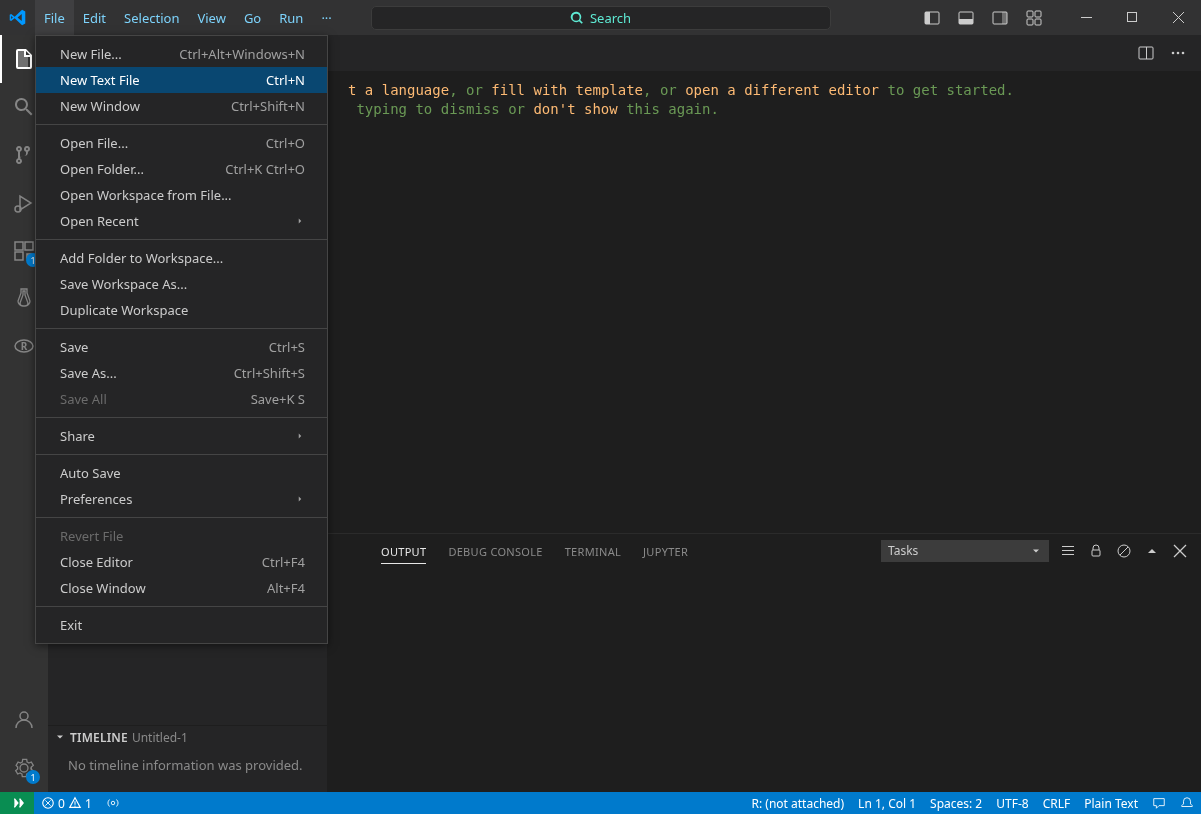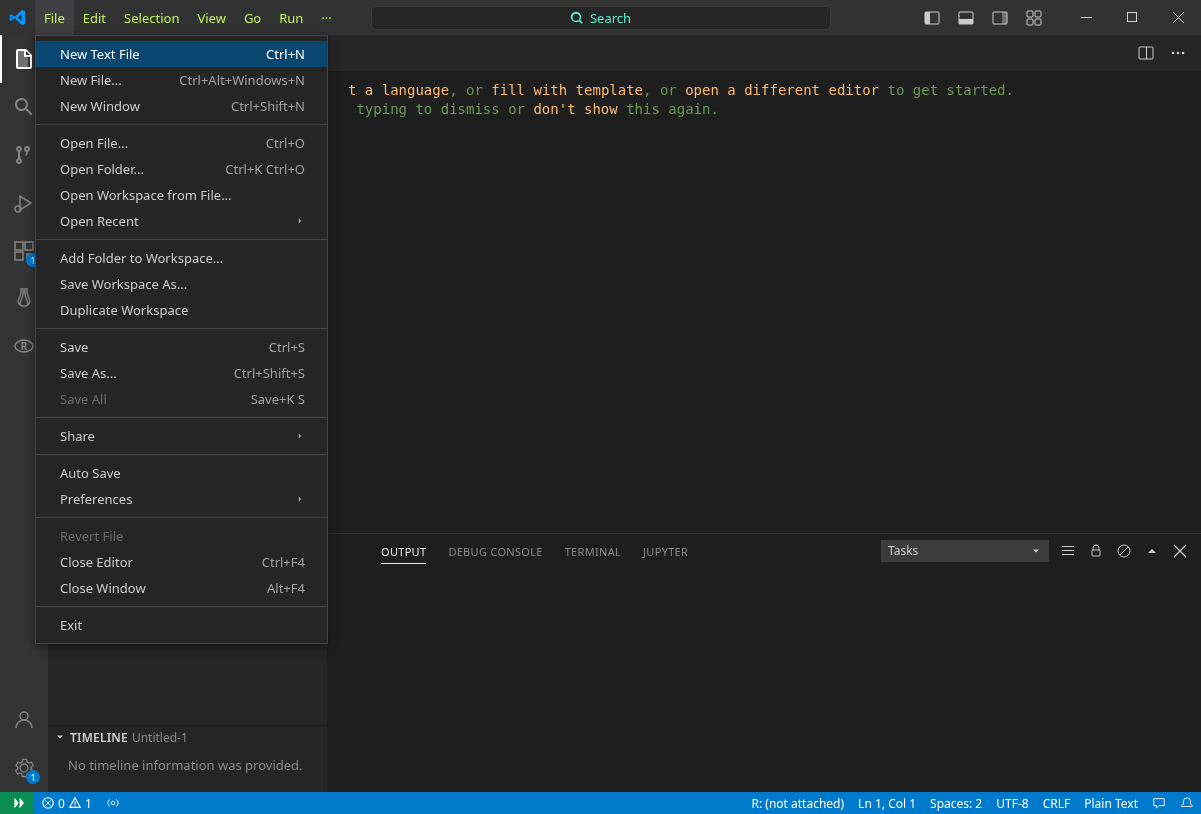--- a/index.html
+++ b/index.html
@@ -30,21 +30,21 @@
 }
 .titlebar .menu {
   display: flex;
   height: 100%;
 }
 .titlebar .menu .mi {
   padding: 0 9px;
   display: flex;
   align-items: center;
   cursor: pointer;
-  color: #bef264;
+  color: #7dd3fc;
 }
 .titlebar .menu .mi.active { background: #3f3f41; }
 .titlebar .nav-arrows {
   display: flex;
   gap: 18px;
   margin-left: 30px;
   color: #858585;
 }
 .titlebar .nav-arrows svg { opacity: .7; }
 .search-box {
@@ -568,27 +568,27 @@
       </div>
     <div class="sb-item">
         <svg width="14" height="14" viewBox="0 0 16 16">
           <path d="M8 2a4 4 0 00-4 4v3l-2 2v1h12v-1l-2-2V6a4 4 0 00-4-4z" fill="none" stroke="currentColor"></path>
         </svg>
       </div>
   </div>
 </div>
 
 <div class="dropdown" id="file-dropdown">
+    <div class="dd-item">
+      <span>New File...</span>
+      <span class="short">Ctrl+Alt+Windows+N</span>
+    </div>
     <div class="dd-item highlight">
       <span>New Text File</span>
       <span class="short">Ctrl+N</span>
-    </div>
-    <div class="dd-item">
-      <span>New File...</span>
-      <span class="short">Ctrl+Alt+Windows+N</span>
     </div>
     <div class="dd-item">
       <span>New Window</span>
       <span class="short">Ctrl+Shift+N</span>
     </div>
     <div class="dd-sep"></div>
     <div class="dd-item">
       <span>Open File...</span>
       <span class="short">Ctrl+O</span>
     </div>

